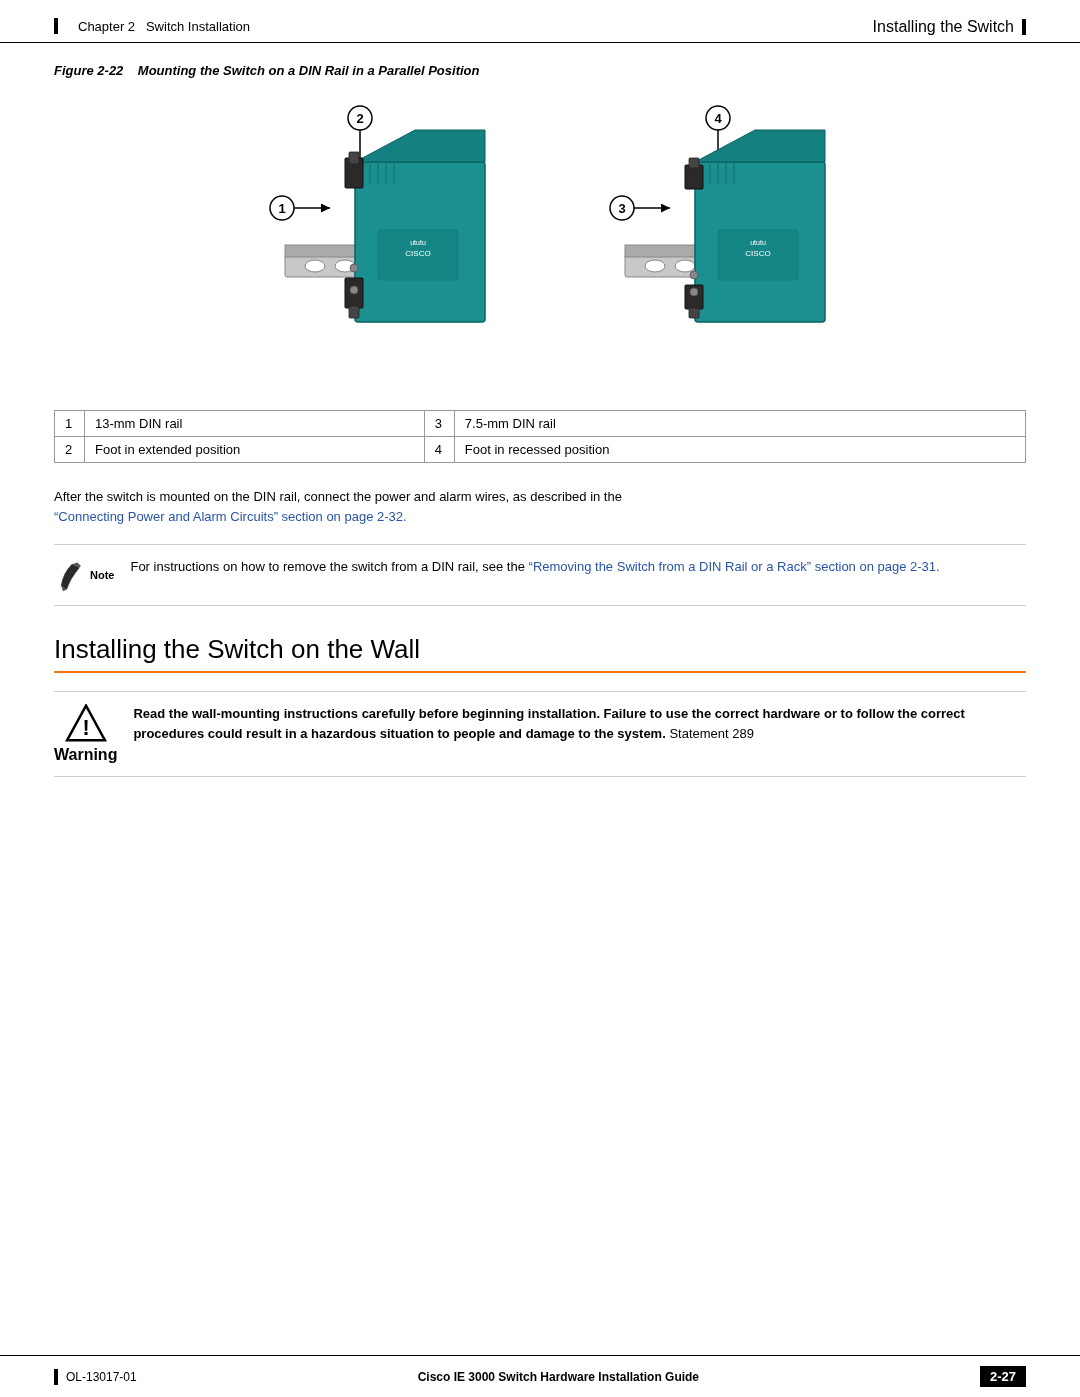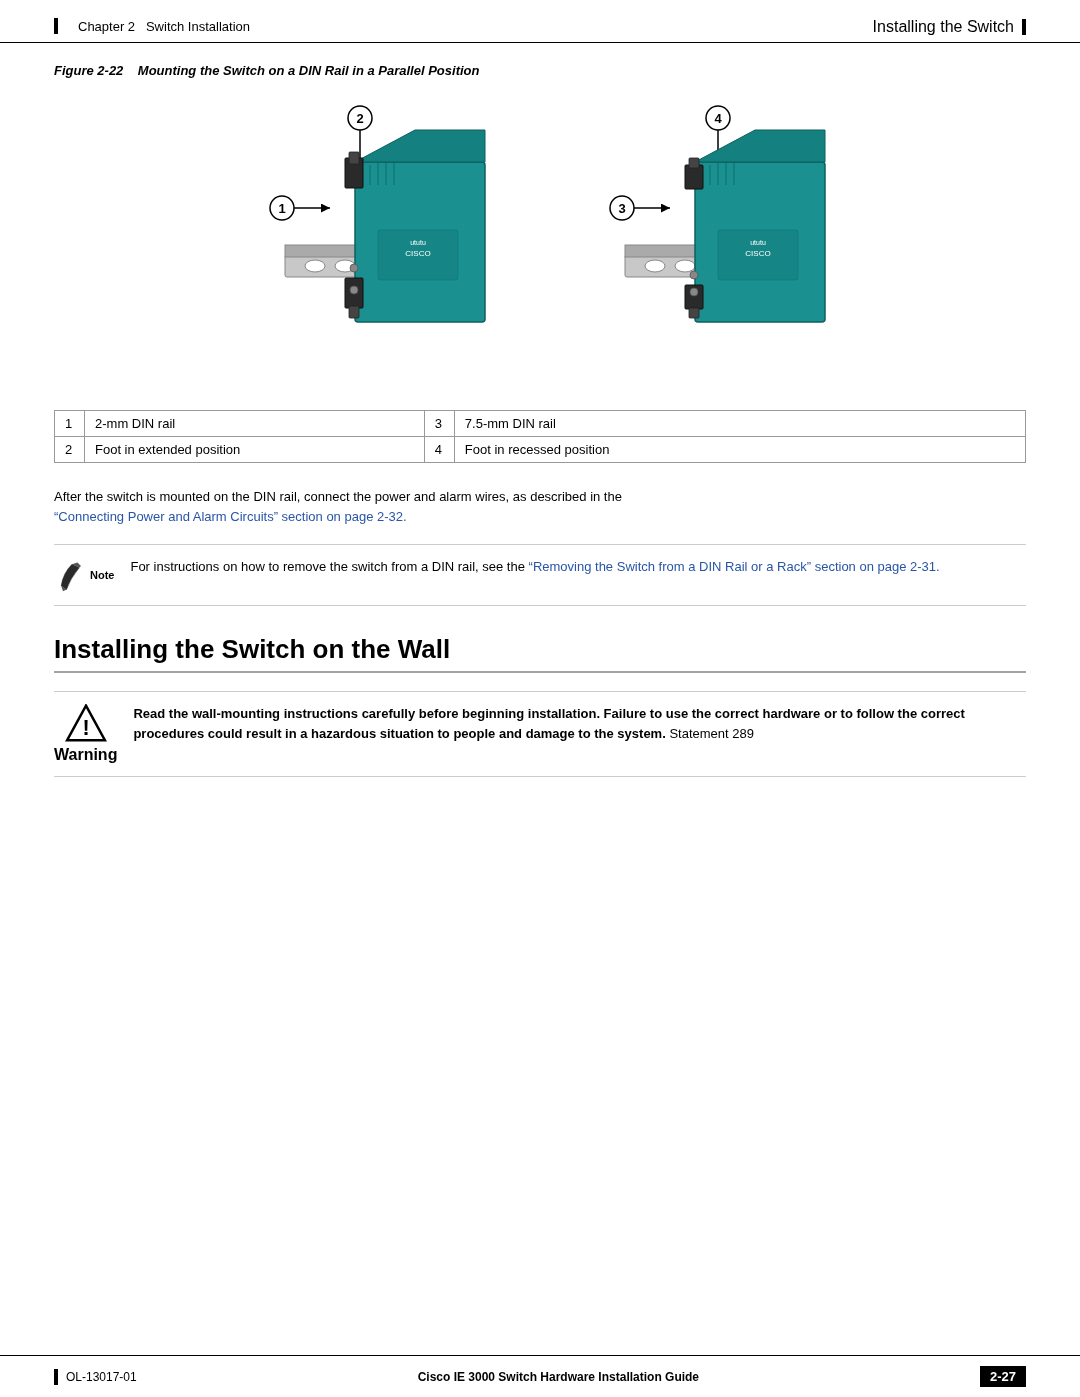--- a/index.html
+++ b/index.html
@@ -141,22 +141,22 @@
     }
     .note-content {
       font-size: 13px;
       line-height: 1.5;
       flex: 1;
     }
 
     
     .section-heading {
       font-size: 26px;
-      font-weight: bold;
-      border-bottom: 2px solid #a3a3a3;
+      font-weight: normal;
+      border-bottom: 2px solid #f97316;
       padding-bottom: 6px;
       margin-bottom: 18px;
       margin-top: 10px;
     }
 
     
     .warning-box {
       display: flex;
       align-items: flex-start;
       gap: 16px;
@@ -375,21 +375,21 @@
           </marker>
         </defs>
       </svg>
     </div>
   </div>
 
   <table class="parts-table">
     <tbody>
         <tr>
       <td>1</td>
-      <td>2-mm DIN rail</td>
+      <td>13-mm DIN rail</td>
       <td>3</td>
       <td>7.5-mm DIN rail</td>
     </tr>
     <tr>
       <td>2</td>
       <td>Foot in extended position</td>
       <td>4</td>
       <td>Foot in recessed position</td>
     </tr>
   </tbody>

